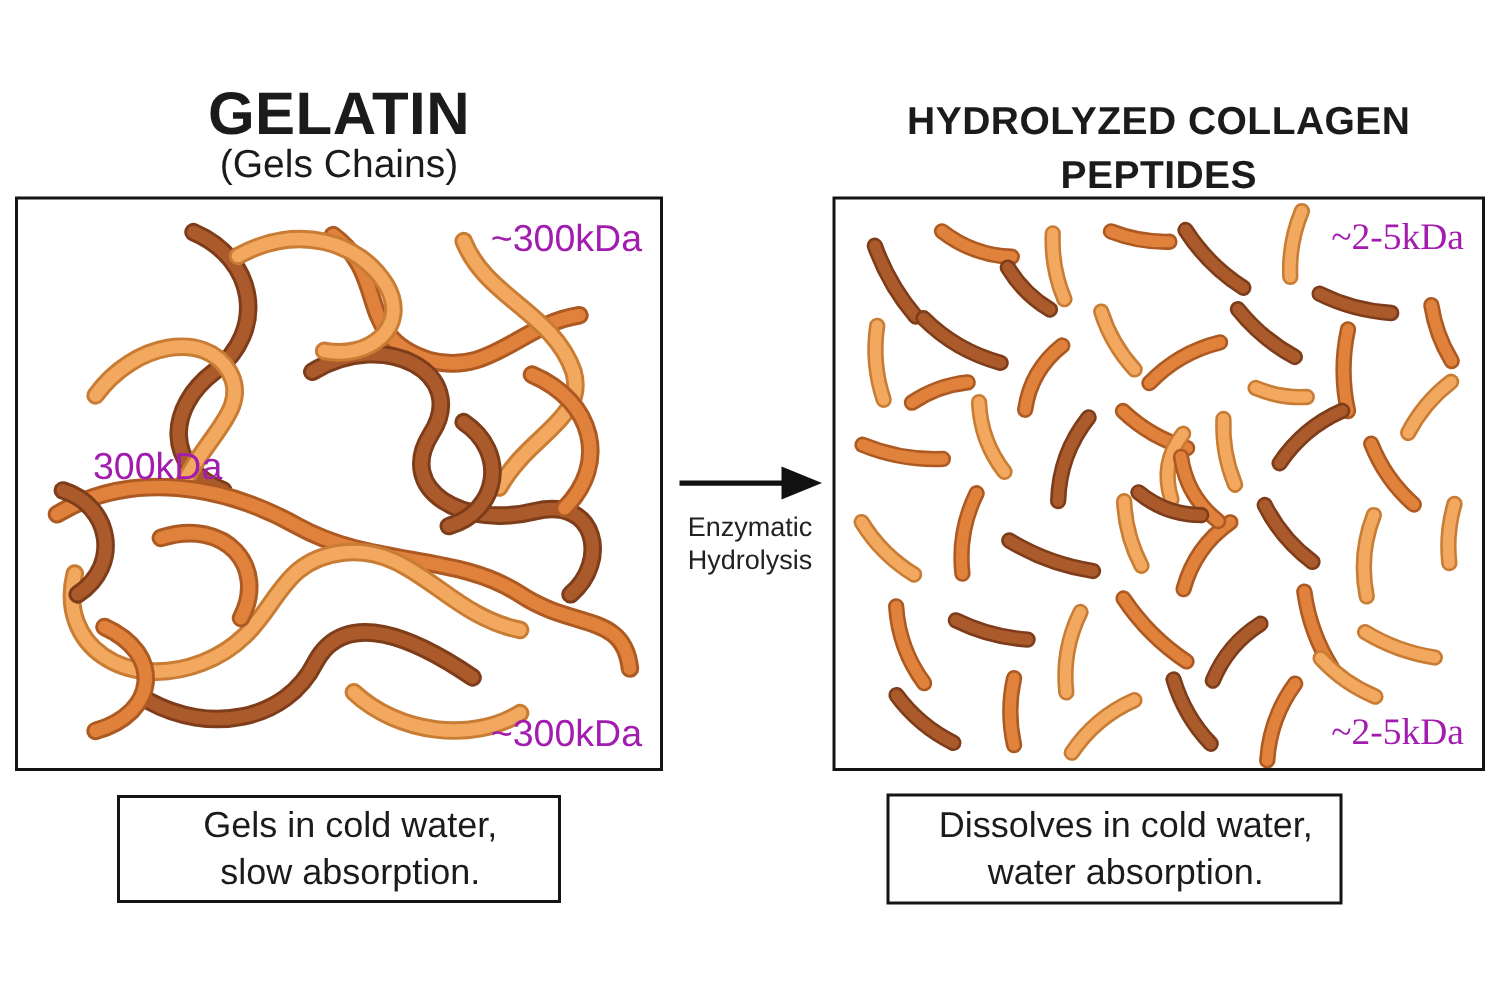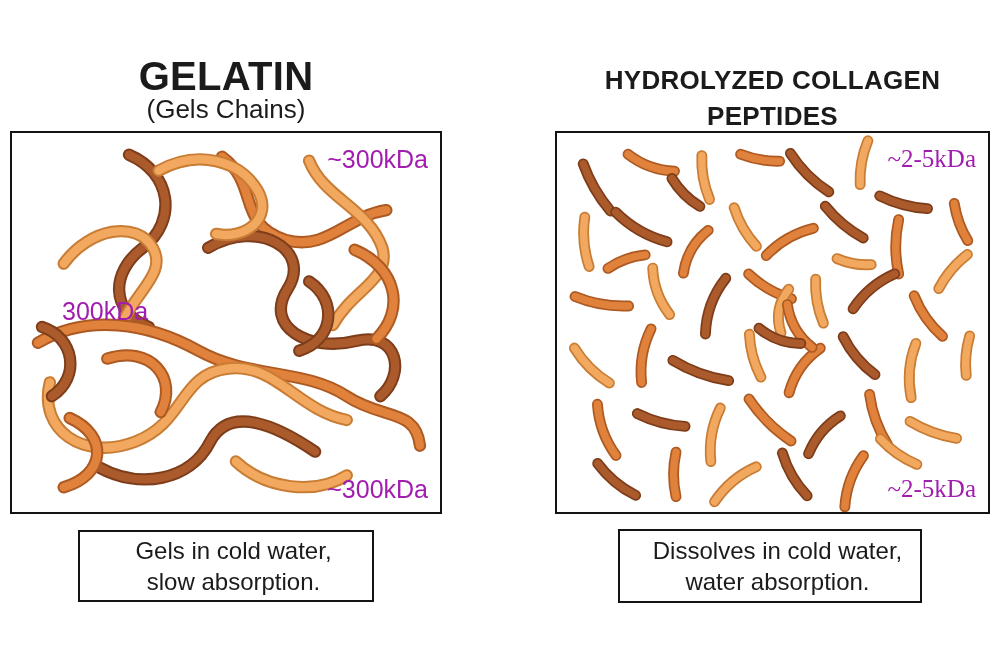--- a/index.html
+++ b/index.html
@@ -72,20 +72,28 @@
         <path d="M 96,228 C 140,214 168,248 150,282" fill="none" stroke="#AD5A22" stroke-width="12.5" stroke-linecap="round"></path>
         <path d="M 96,228 C 140,214 168,248 150,282" fill="none" stroke="#E0813C" stroke-width="8.5" stroke-linecap="round"></path>
         <path d="M 300,150 C 330,170 324,210 290,220" fill="none" stroke="#7E3D1A" stroke-width="12.5" stroke-linecap="round"></path>
         <path d="M 300,150 C 330,170 324,210 290,220" fill="none" stroke="#AB5A2B" stroke-width="8.5" stroke-linecap="round"></path>
       </svg>
     <span class="kda tr">~300kDa</span>
     <span class="kda ml">300kDa</span>
     <span class="kda br">~300kDa</span>
   </div>
 
+  <div class="arrow-wrap">
+    <svg class="arrow-svg" width="100" height="28" viewBox="0 0 100 28">
+      <line x1="3" y1="14" x2="74" y2="14" stroke="#111111" stroke-width="3.5"></line>
+      <polygon points="71,3 98,14 71,25" fill="#111111"></polygon>
+    </svg>
+    <div class="arrow-label">Enzymatic</div>
+    <div class="arrow-label">Hydrolysis</div>
+  </div>
 
   <div class="mol-box" style="left:555px;top:131px;width:435px;height:383px;font-family:Liberation Serif, serif;">
     <svg class="mol-svg" viewBox="0 0 435 383">
         <path d="M 26.249999999999996,31.18430139592794 Q 35.66987298107781,57.5 53.75,78.81569860407205" fill="none" stroke="#7E3D1A" stroke-width="11" stroke-linecap="round"></path>
         <path d="M 26.249999999999996,31.18430139592794 Q 35.66987298107781,57.5 53.75,78.81569860407205" fill="none" stroke="#AB5A2B" stroke-width="7.5" stroke-linecap="round"></path>
         <path d="M 71.50768448035228,21.44949641685828 Q 92.26383885339465,37.51754096628727 118.49231551964772,38.55050358314172" fill="none" stroke="#AD5A22" stroke-width="11" stroke-linecap="round"></path>
         <path d="M 71.50768448035228,21.44949641685828 Q 92.26383885339465,37.51754096628727 118.49231551964772,38.55050358314172" fill="none" stroke="#E0813C" stroke-width="7.5" stroke-linecap="round"></path>
         <path d="M 146.09291600249406,22.84182555722532 Q 145.07596123493897,45.868240888334654 153.90708399750594,67.15817444277468" fill="none" stroke="#C87C34" stroke-width="11" stroke-linecap="round"></path>
         <path d="M 146.09291600249406,22.84182555722532 Q 145.07596123493897,45.868240888334654 153.90708399750594,67.15817444277468" fill="none" stroke="#F2A95F" stroke-width="7.5" stroke-linecap="round"></path>
         <path d="M 185.30384493975583,21.527036446661395 Q 204.30540728933227,28.939231012048833 224.69615506024417,28.472963553338605" fill="none" stroke="#AD5A22" stroke-width="11" stroke-linecap="round"></path>
@@ -185,18 +193,18 @@
       </svg>
     <span class="kda tr">~2-5kDa</span>
     <span class="kda br">~2-5kDa</span>
   </div>
 
   <div class="caption-box" style="left:78px;top:530px;width:296px;height:72px;">
     <span>Gels in cold water,</span>
     <span>slow absorption.</span>
   </div>
 
-  <div class="caption-box" style="left:618px;top:529px;width:304px;height:74px;">
+  <div class="caption-box" style="left:591px;top:529px;width:304px;height:74px;">
     <span>Dissolves in cold water,</span>
     <span>water absorption.</span>
   </div>
 
 </div>
 
 </body></html>

